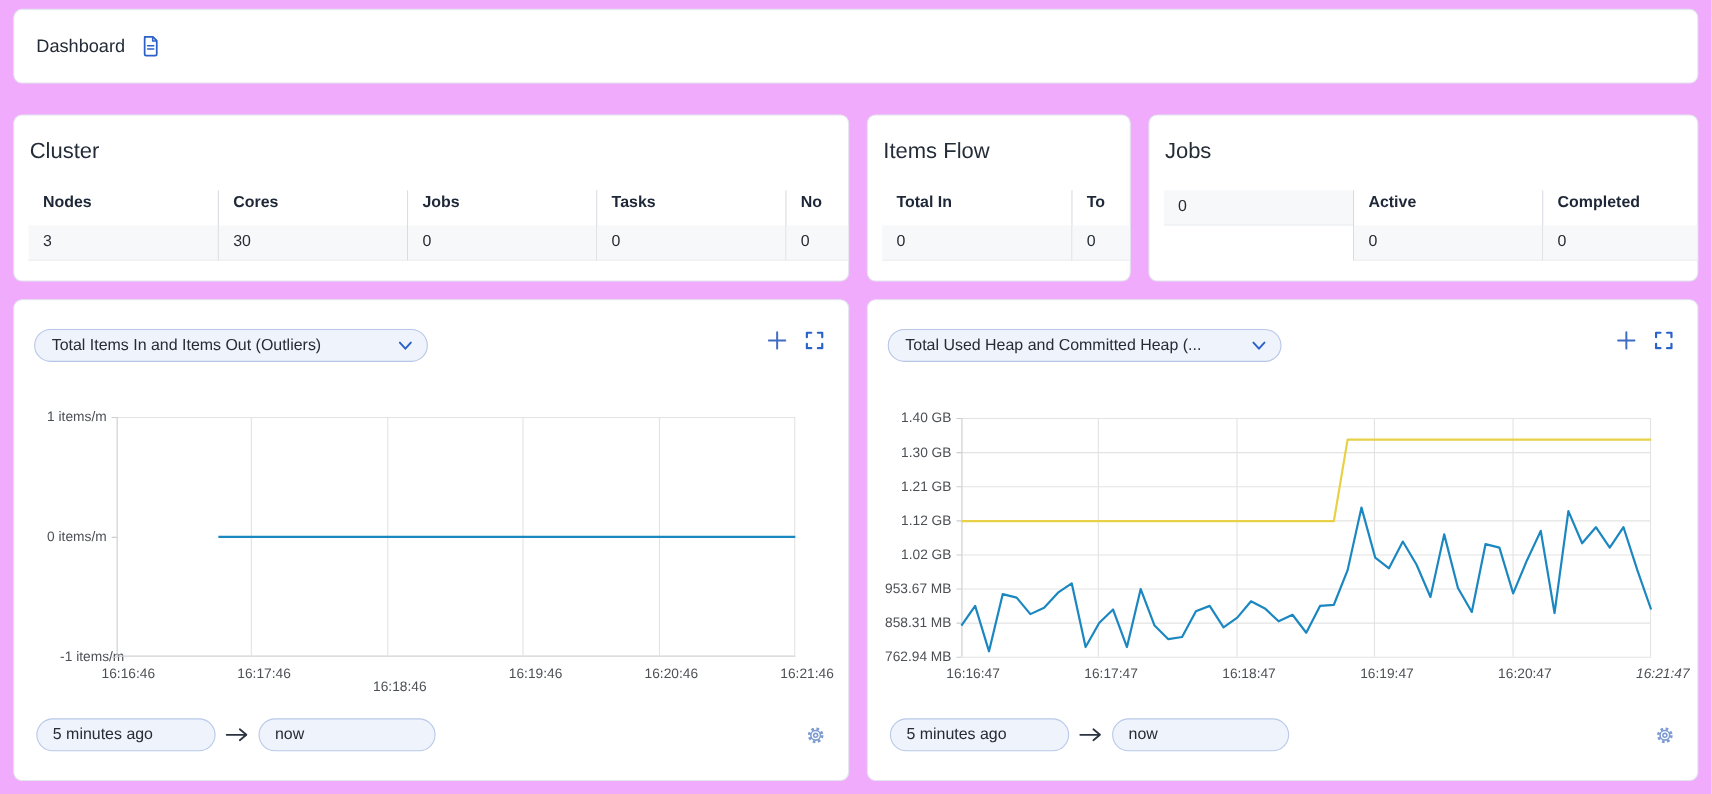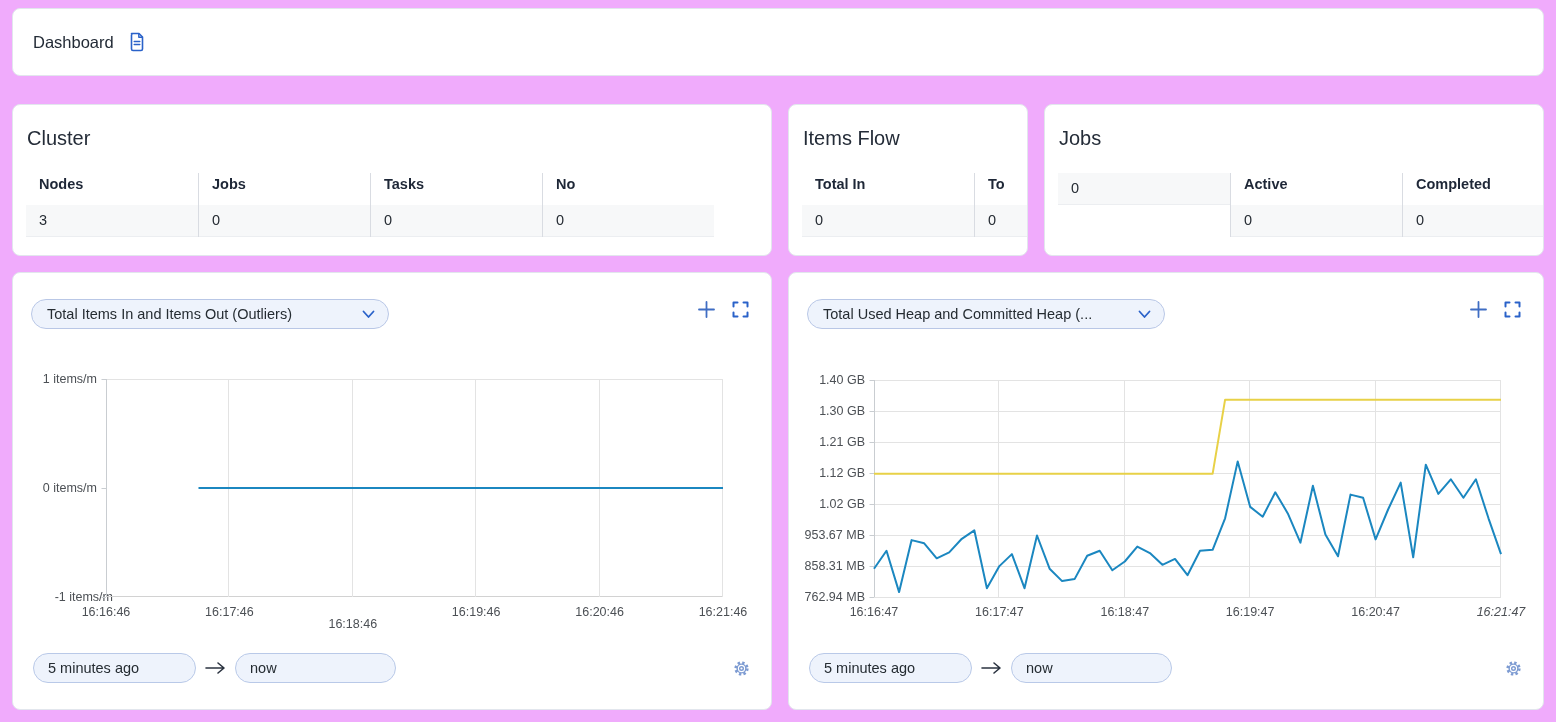--- a/index.html
+++ b/index.html
@@ -40,21 +40,21 @@
     border-radius:15px; background:#eef3fc; border:1px solid #b9c7e6;
     display:flex; align-items:center; justify-content:space-between;
     padding:0 13px 0 15px; font-size:14.5px; color:#252c32; cursor:pointer;
     font-family:inherit; white-space:nowrap; overflow:hidden;
   }
   .toolbar-icons { position:absolute; top:28px; right:22px; display:flex; gap:17px; align-items:center; }
   .icon-button { background:none; border:none; padding:0; cursor:pointer; display:flex; align-items:center; }
 
   .chart-area { position:absolute; left:0; top:0; width:100%; height:100%; }
   .y-label { position:absolute; font-size:12.5px; color:#4c5055; text-align:right; white-space:nowrap; }
-  .x-label { position:absolute; font-size:12.5px; color:#4c5055; width:70px; text-align:center; white-space:nowrap; }
+  .x-label { position:absolute; font-size:12.5px; color:#4c5055; width:70px; text-align:right; white-space:nowrap; }
 
   .chart-footer { position:absolute; left:20px; right:20px; bottom:26px; height:30px; display:flex; align-items:center; }
   .pill-input {
     height:30px; border:1px solid #b9c9e8; background:#eef3fc; border-radius:15px;
     padding:0 14px; font-size:14.5px; color:#252c32; font-family:inherit; outline:none;
   }
   .pill-input.from { width:163px; }
   .pill-input.to { width:161px; }
   .arrow-wrap { margin:0 9px; display:flex; align-items:center; }
   .gear-button { margin-left:auto; background:none; border:none; padding:0; cursor:pointer; display:flex; }
@@ -76,20 +76,24 @@
   </div>
 
   <div class="stats-row">
 
     <div class="card stat-card cluster">
       <div class="stat-title">Cluster</div>
       <div class="stats-table">
         <div class="stat-col">
           <div class="stat-label">Nodes</div>
           <div class="stat-value">3</div>
+        </div>
+        <div class="stat-col">
+          <div class="stat-label">Cores</div>
+          <div class="stat-value">30</div>
         </div>
         <div class="stat-col">
           <div class="stat-label">Jobs</div>
           <div class="stat-value">0</div>
         </div>
         <div class="stat-col">
           <div class="stat-label">Tasks</div>
           <div class="stat-value">0</div>
         </div>
         <div class="stat-col">

